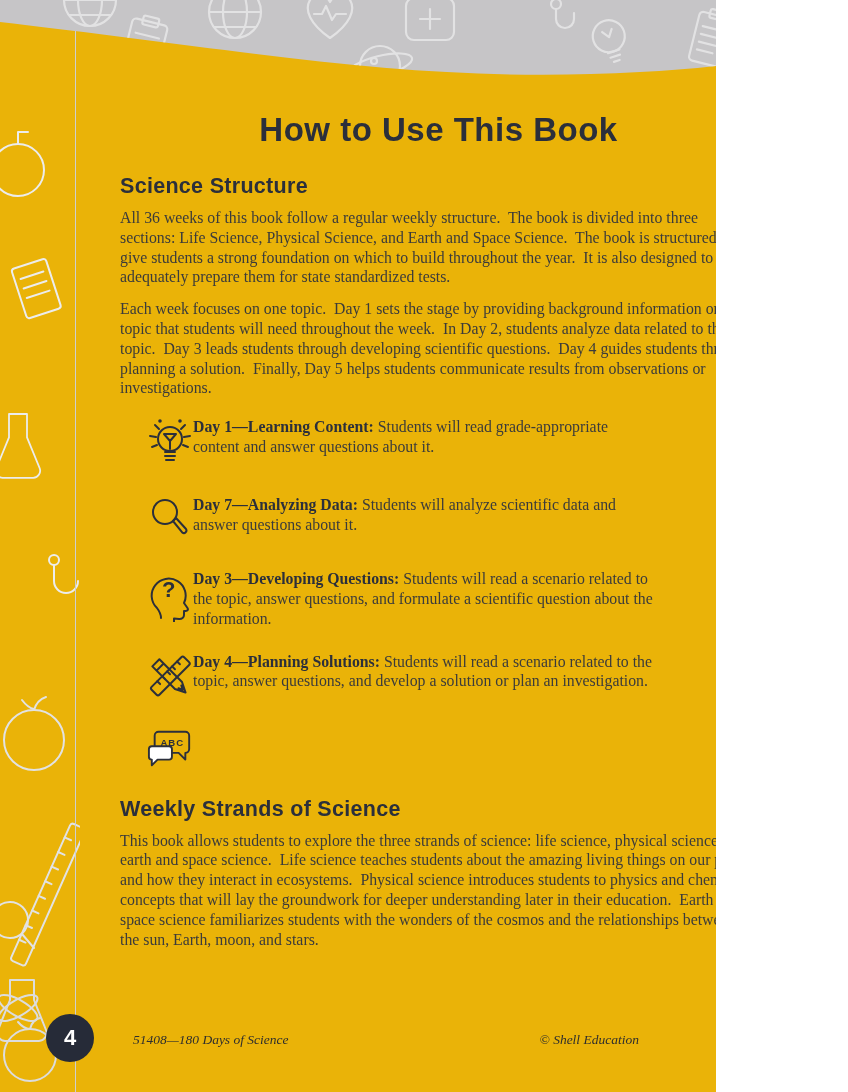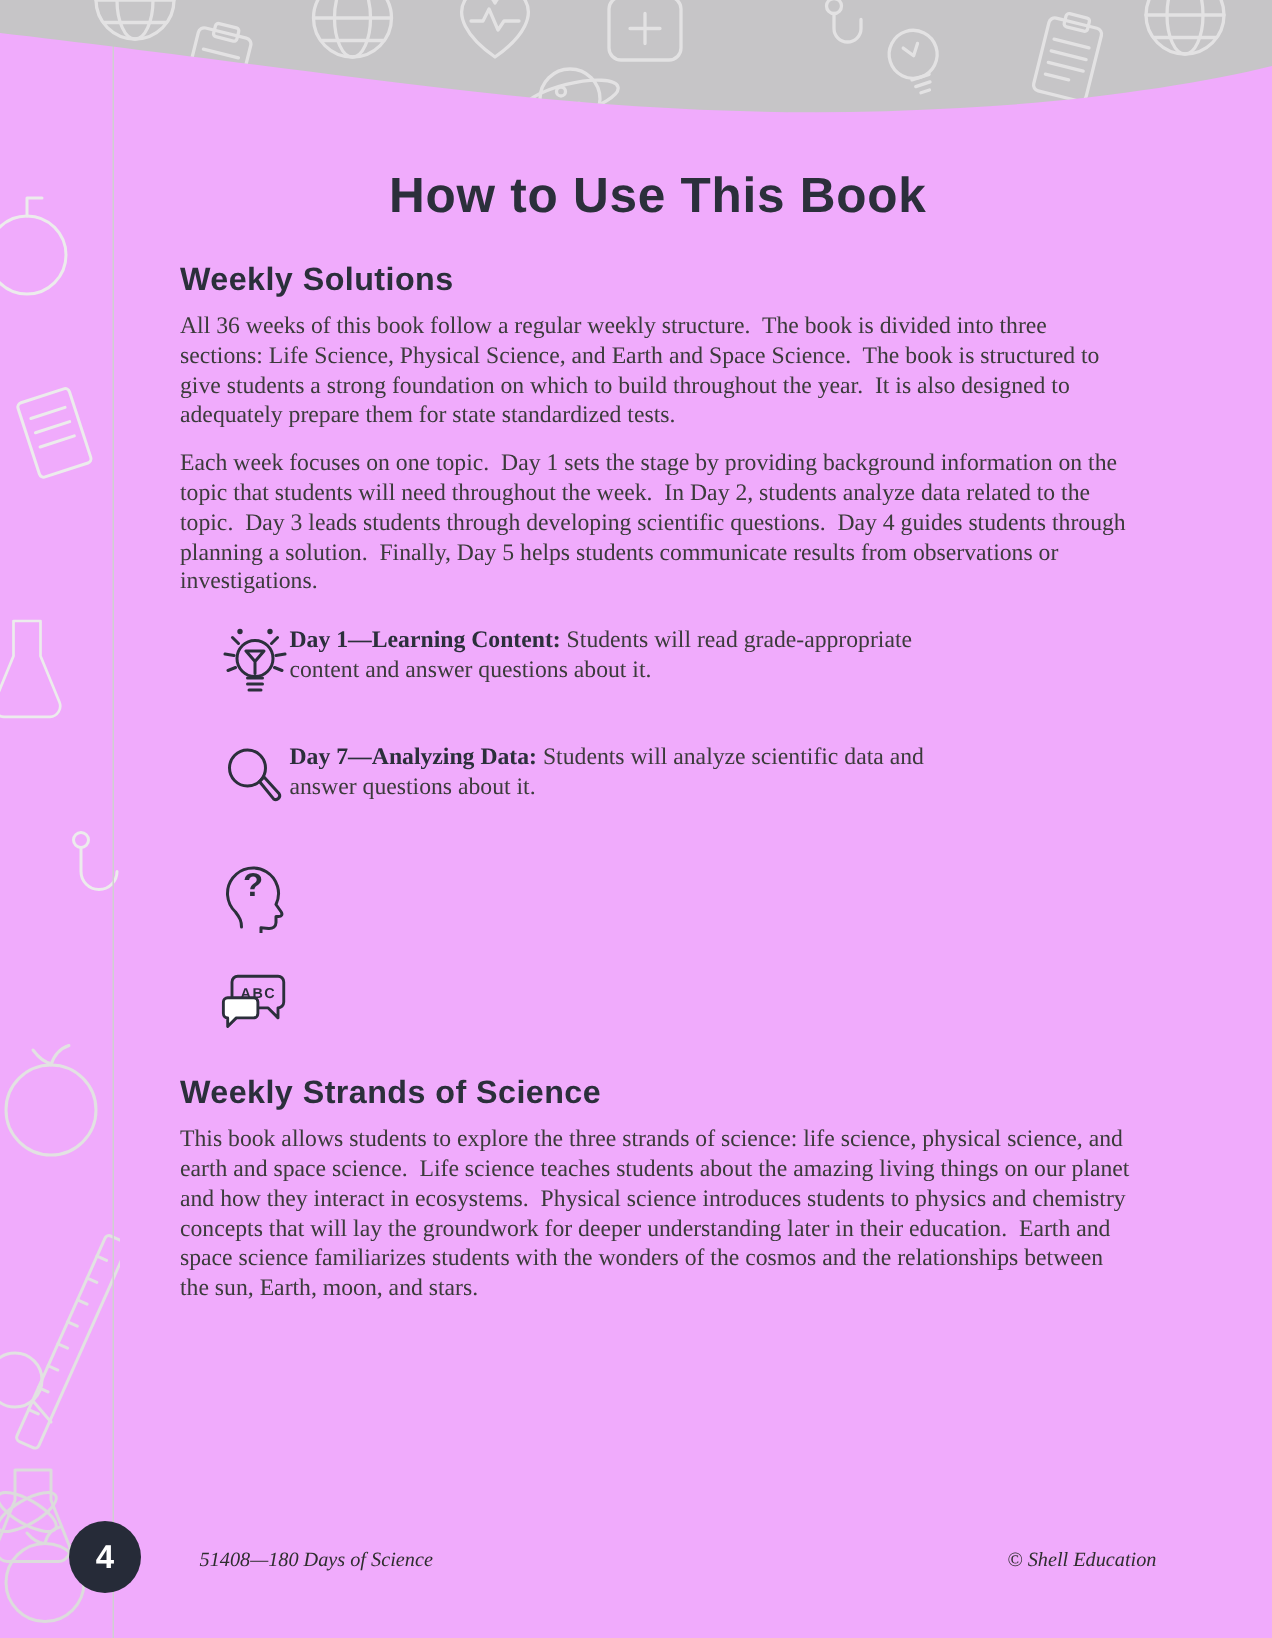--- a/index.html
+++ b/index.html
@@ -1,16 +1,16 @@
 <!DOCTYPE html>
 <html><head>
 <meta charset="utf-8">
 <style>
   html,body{margin:0;padding:0;background:#ffffff;}
-  .page{position:relative;width:848px;height:1092px;background:#f0abfc;overflow:hidden;
+  .page{position:relative;width:716px;height:1092px;background:#eab308;overflow:hidden;
         font-family:"Liberation Serif", serif;}
   
   .band{position:absolute;top:0;left:0;}
   
   .strip{position:absolute;top:0;left:0;}
   .vline{position:absolute;left:75px;top:30px;bottom:0;width:1px;background:#cfcfcf;}
   
   .content{position:absolute;left:120px;width:637px;top:0;color:#3b3b3b;}
   h1.title{margin:110px 0 0 0;text-align:center;font-family:"Liberation Sans", sans-serif;
      font-weight:700;font-size:33px;line-height:40px;color:#2b2f3b;letter-spacing:.5px;}
@@ -134,21 +134,21 @@
       <use href="#g-globe" x="1350" y="-18"></use>
       <use href="#g-planet" x="350" y="36"></use>
       <use href="#g-tube" x="1040" y="40" transform="rotate(-24 1052 60)"></use>
       <use href="#g-globe" x="1420" y="-6"></use>
     </g>
   </svg>
 
   <div class="content">
     <h1 class="title">How to Use This Book</h1>
 
-    <h2 class="sect">Weekly Solutions</h2>
+    <h2 class="sect">Science Structure</h2>
     <p class="body">All 36 weeks of this book follow a regular weekly structure.  The book is divided into three sections: Life Science, Physical Science, and Earth and Space Science.  The book is structured to give students a strong foundation on which to build throughout the year.  It is also designed to adequately prepare them for state standardized tests.</p>
     <p class="body">Each week focuses on one topic.  Day 1 sets the stage by providing background information on the topic that students will need throughout the week.  In Day 2, students analyze data related to the topic.  Day 3 leads students through developing scientific questions.  Day 4 guides students through planning a solution.  Finally, Day 5 helps students communicate results from observations or investigations.</p>
 
     <div class="days">
 
       <div class="day">
         <svg class="day-icon dicon" width="44" height="54" viewBox="0 0 44 54">
           <circle cx="22" cy="21" r="12"></circle>
           <path d="M16,16 h12 l-6,7 z M22,23 v8"></path>
           <path d="M17,34 h10 M17,38 h10 M18,42 h8"></path>
@@ -165,22 +165,35 @@
           <path d="M25,25 l3,-3 l10,11 a2.6,2.6 0 0 1 -3.6,3.6 z"></path>
         </svg>
         <p class="day-text"><b>Day 7—Analyzing Data:</b><span> Students will analyze scientific data and answer questions about it.</span></p>
       </div>
 
       <div class="day">
         <svg class="day-icon dicon" width="44" height="52" viewBox="0 0 44 52">
           <path d="M13,48 c0,-4 -1,-6 -4,-10 a17,17 0 1 1 27,-5 l3.5,5 c1,1.6 .2,3 -1.8,3 h-1.7 v4 c0,2.6 -2,4.2 -5,4 l-5,-.5 v4.5"></path>
           <text x="14" y="27" font-size="22">?</text>
         </svg>
-      </div>
-
+        <p class="day-text"><b>Day 3—Developing Questions:</b><span> Students will read a scenario related to the topic, answer questions, and formulate a scientific question about the information.</span></p>
+      </div>
+
+      <div class="day">
+        <svg class="day-icon dicon" width="46" height="50" viewBox="0 0 46 50">
+          <g transform="rotate(45 23 24)">
+            <rect x="17" y="0" width="11" height="46" rx="2"></rect>
+            <path d="M17,8 h4 M17,15 h4 M17,22 h4 M17,29 h4 M17,36 h4"></path>
+          </g>
+          <g transform="rotate(-45 23 24)">
+            <path d="M18,4 h10 v32 l-5,10 l-5,-10 z M18,10 h10 M21,38 l2,4 2,-4"></path>
+          </g>
+        </svg>
+        <p class="day-text"><b>Day 4—Planning Solutions:</b><span> Students will read a scenario related to the topic, answer questions, and develop a solution or plan an investigation.</span></p>
+      </div>
 
       <div class="day">
         <svg class="day-icon dicon" width="48" height="46" viewBox="0 0 48 46">
           <path d="M12,4 h28 a4,4 0 0 1 4,4 v14 a4,4 0 0 1 -4,4 v7 l-7,-7 h-21 a4,4 0 0 1 -4,-4 v-14 a4,4 0 0 1 4,-4 z"></path>
           <text x="14" y="19" font-size="10" letter-spacing="1">ABC</text>
           <path d="M6,18 h16 a3,3 0 0 1 3,3 v8 a3,3 0 0 1 -3,3 h-12 l-6,6 v-6 a3,3 0 0 1 -3,-3 v-8 a3,3 0 0 1 3,-3 z" fill="#ffffff" transform="translate(1,1)"></path>
         </svg>
       </div>
 
     </div>

